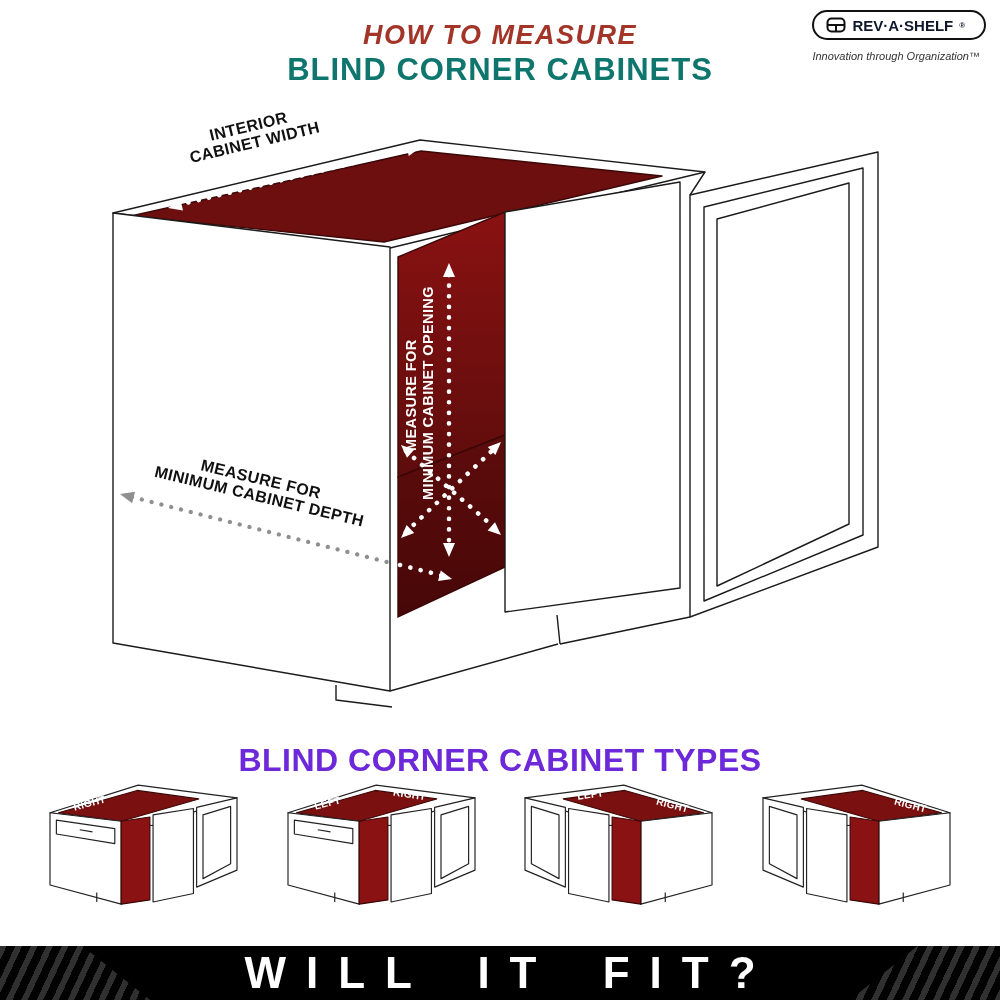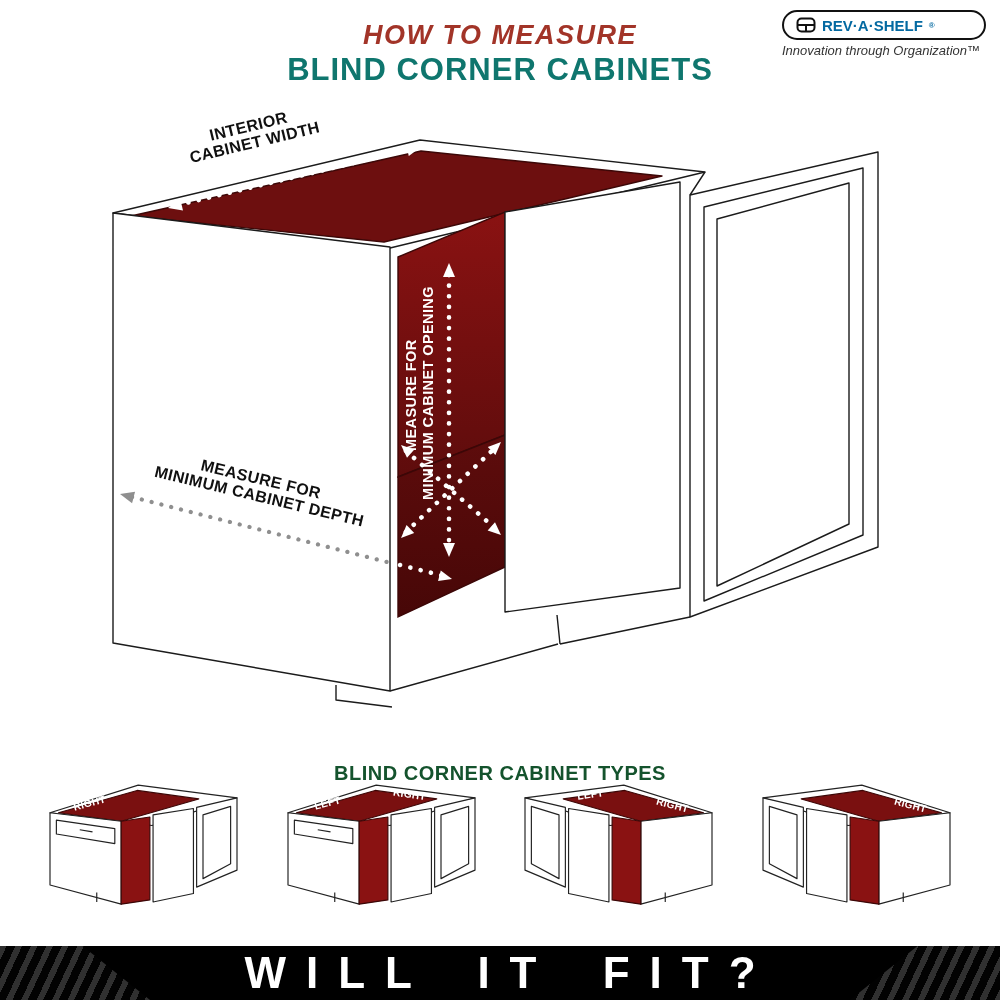--- a/index.html
+++ b/index.html
@@ -9,38 +9,38 @@
   }
   .abs{position:absolute}
 
   
   .titles{top:20px;left:0;right:0;text-align:center;line-height:1.15}
   .t1{color:#A23428;font-style:italic;font-weight:bold;font-size:27px;letter-spacing:1.5px}
   .t2{color:#0f766e;font-weight:bold;font-size:31px;letter-spacing:1px;margin-top:1px}
 
   .logo{top:10px;right:14px}
   .badge{display:flex;align-items:center;gap:6px;border:2.5px solid #111;border-radius:999px;
-         padding:3px 12px;font-weight:bold;font-size:15px;color:#0369a1;background:#fff}
+         padding:3px 12px;font-weight:bold;font-size:15px;color:#0f172a;background:#fff}
   .badge sup{font-size:8px;vertical-align:super}
-  .tagline{font-size:13px;font-style:italic;color:#333;margin-top:3px;text-align:right;padding-right:6px}
+  .tagline{font-size:11px;font-style:italic;color:#333;margin-top:10px;text-align:right;padding-right:6px}
 
   
   .ln{stroke:#1b1b1b;stroke-width:1.4;stroke-linejoin:round;fill:#ffffff}
   .nof{fill:none}
   .redln{stroke:#3c0707}
   .dotsW{stroke:#ffffff;stroke-width:4.6;stroke-dasharray:0.1 10.5;stroke-linecap:round;fill:none}
   .dotsG{stroke:#8f8f8f;stroke-width:4.2;stroke-dasharray:0.1 10;stroke-linecap:round;fill:none}
   .lblDark{fill:#101010;font-weight:bold;font-size:16px;letter-spacing:.4px}
   .lblWhite{fill:#ffffff;font-weight:bold;font-size:14.5px;letter-spacing:.4px}
 
   svg.main{top:95px;left:0}
 
   
-  .types-title{top:762px;left:0;right:0;text-align:center;font-size:20px;font-weight:bold;
-               letter-spacing:.5px;color:#14532d}
+  .types-title{top:742px;left:0;right:0;text-align:center;font-size:32px;font-weight:bold;
+               letter-spacing:.5px;color:#6d28d9}
   .thumbs{top:766px;left:0;right:0;display:flex;justify-content:space-evenly;align-items:flex-start;padding:0 14px}
   .thumb-label{fill:#ffffff;font-weight:bold;font-size:9.5px;letter-spacing:.3px}
   .mln{stroke:#222;stroke-width:1.1;stroke-linejoin:round;fill:#fff}
 
   
   .banner{left:0;right:0;bottom:0;height:54px;background:#000;display:flex;align-items:center;
           justify-content:center;overflow:hidden}
   .stripe{position:absolute;top:0;bottom:0;background:repeating-linear-gradient(115deg,#303030 0 6px,#020202 6px 14px)}
   .stripe.left{left:0;width:150px;clip-path:polygon(0 0,55% 0,100% 100%,0 100%)}
   .stripe.right{right:0;width:150px;clip-path:polygon(45% 0,100% 0,100% 100%,0 100%)}

